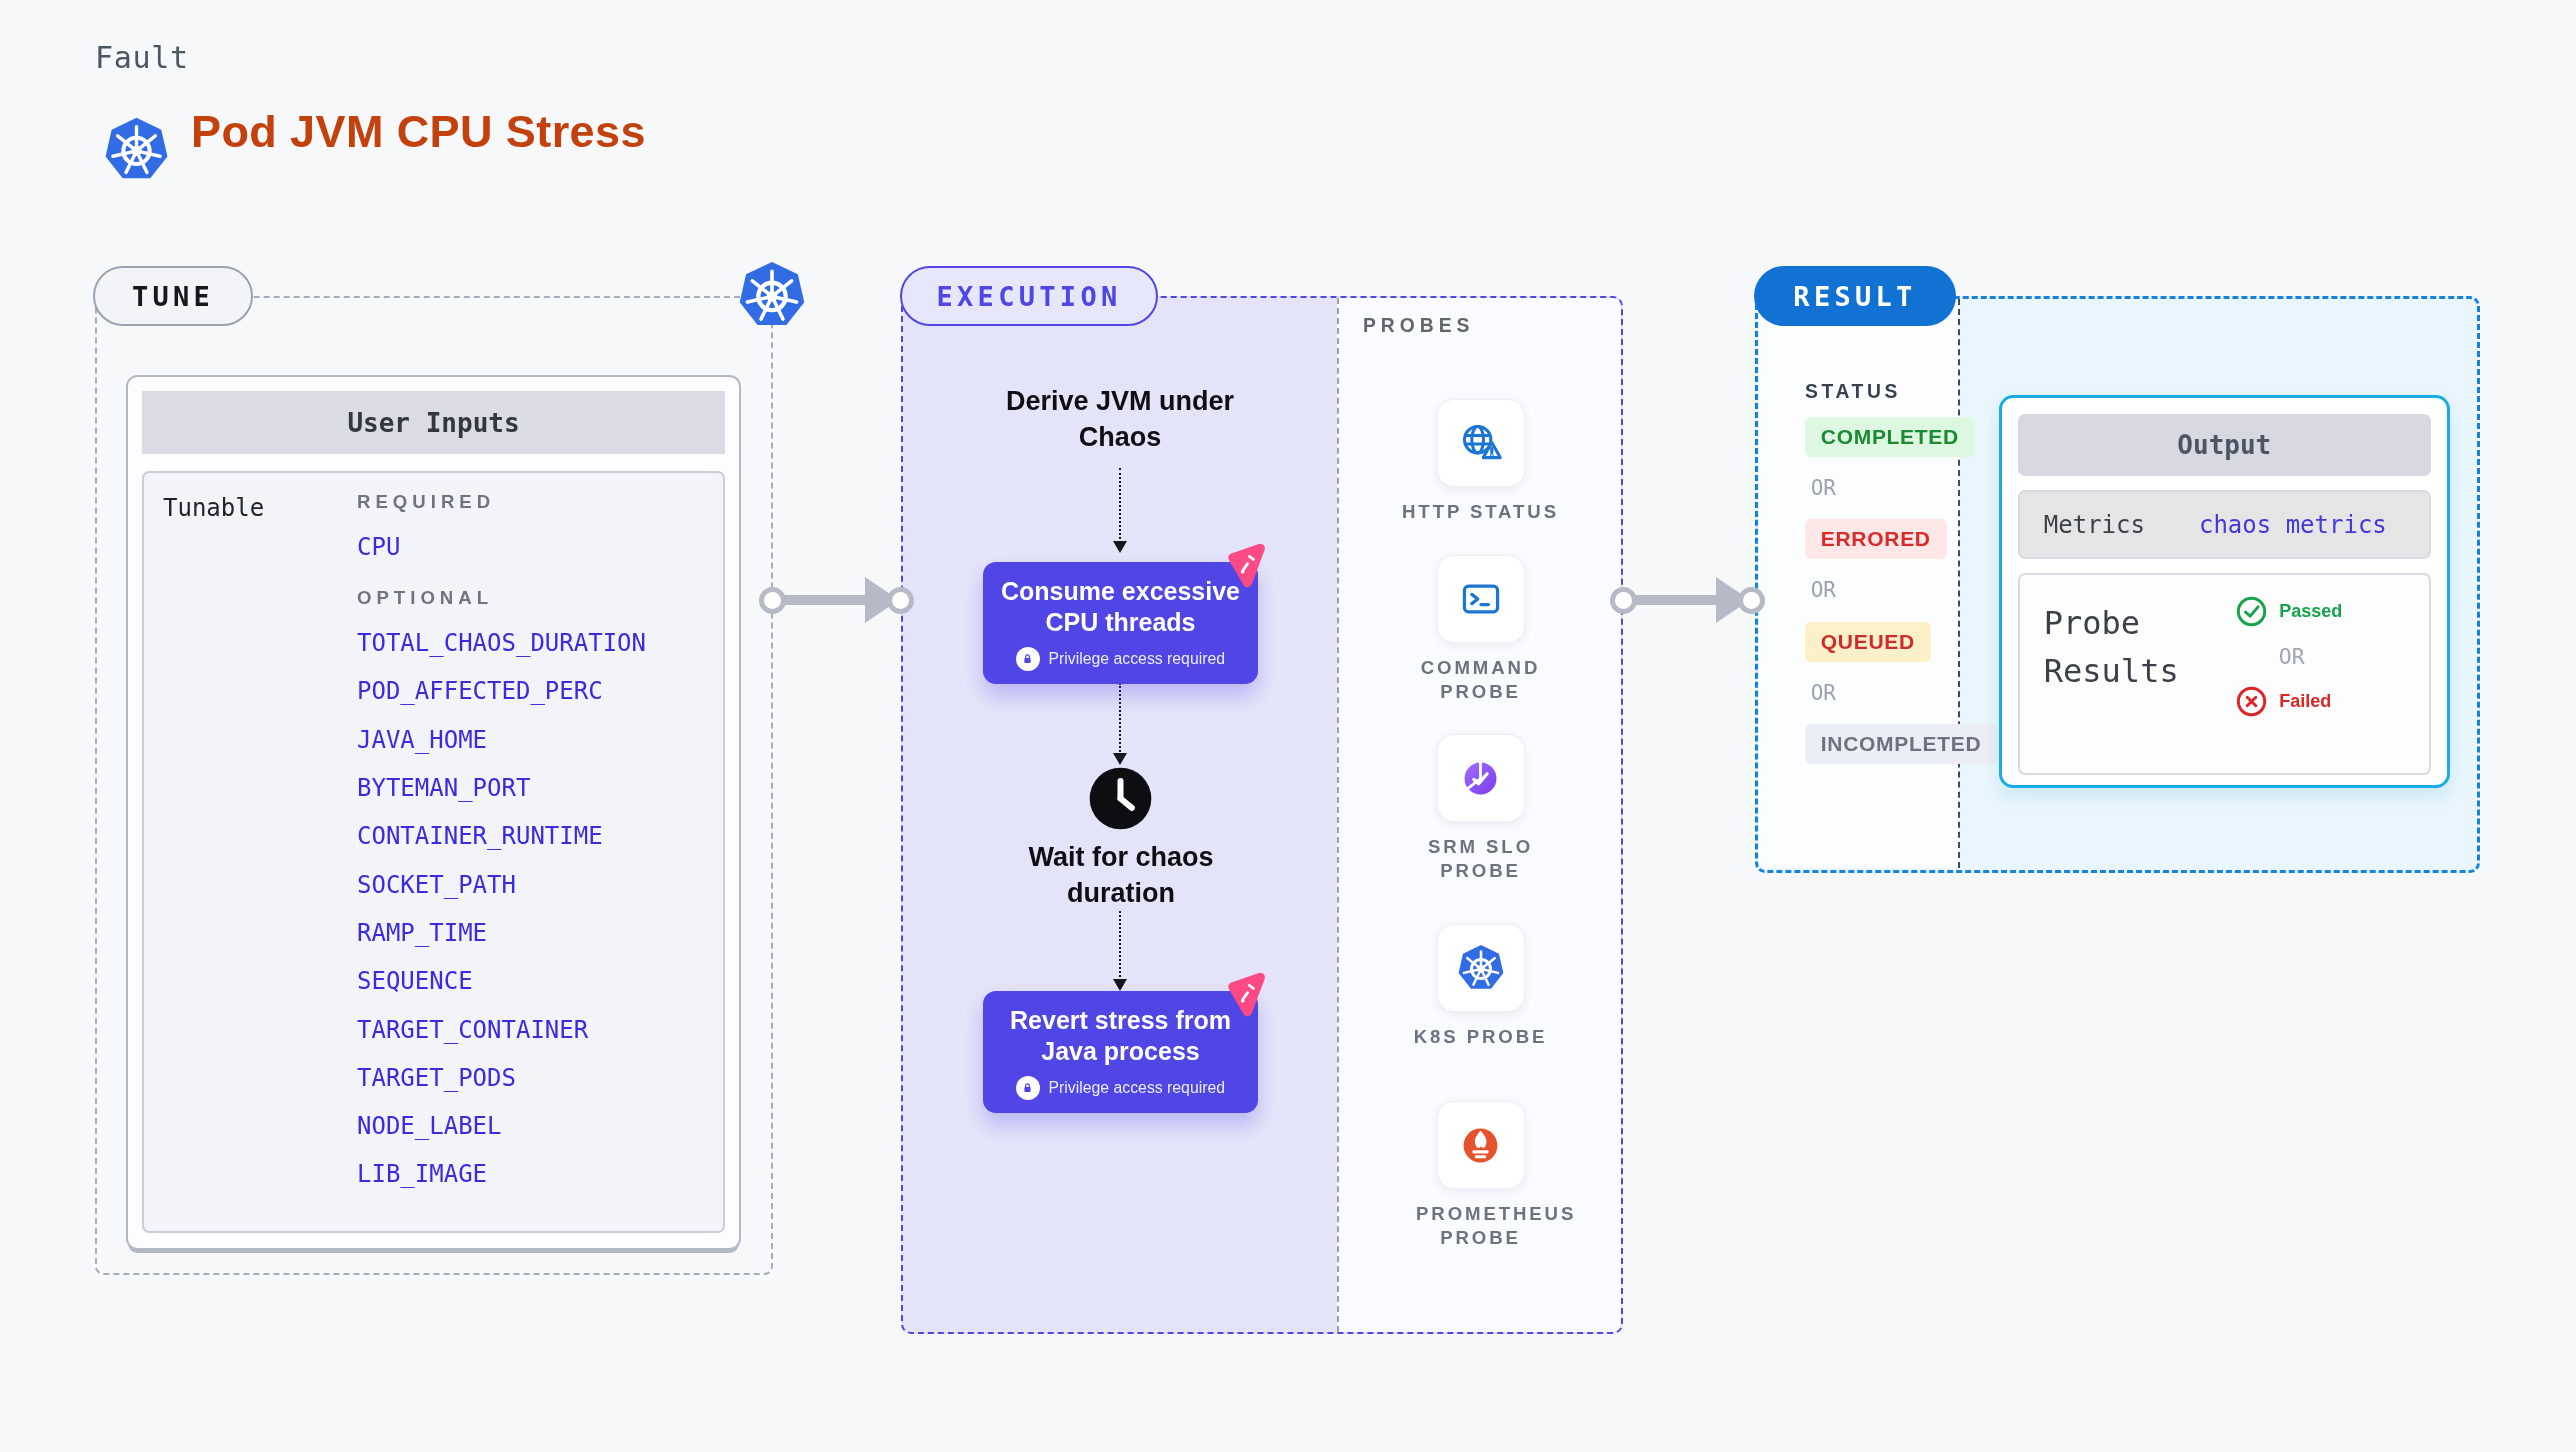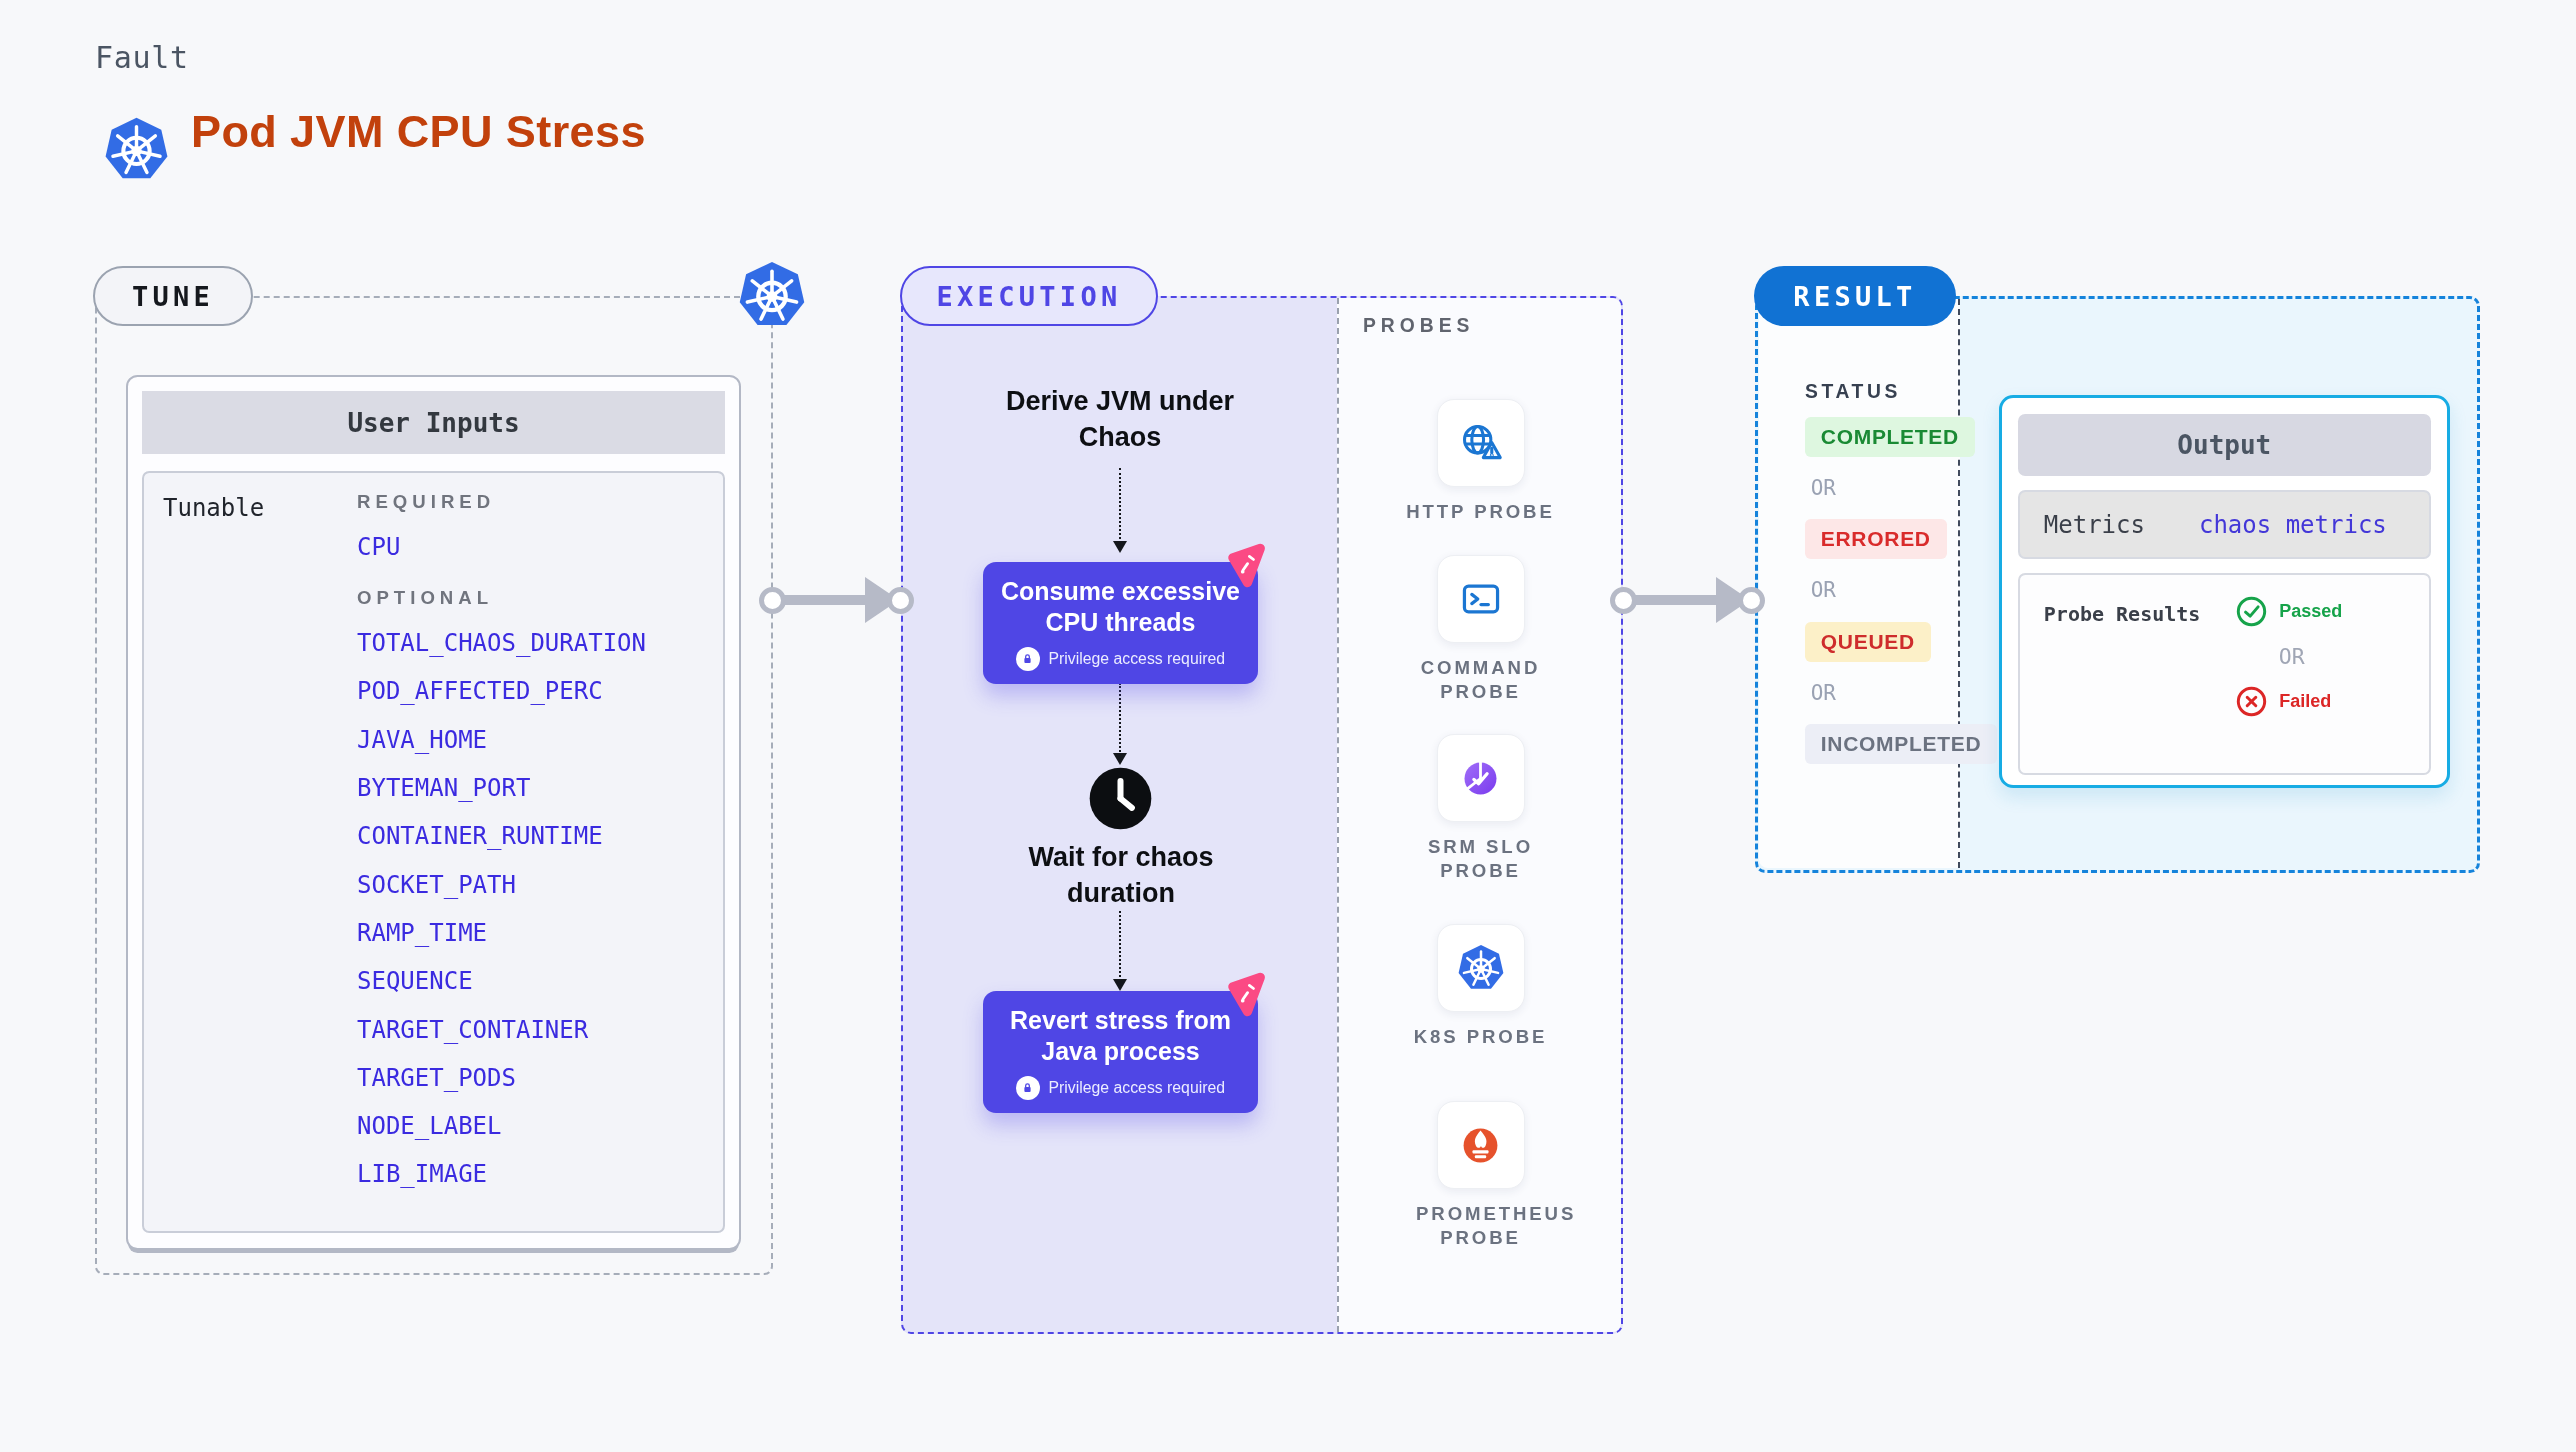--- a/index.html
+++ b/index.html
@@ -90,21 +90,21 @@
   .output-card{left:1999px;top:395px;width:451px;height:393px;background:#ffffff;border:3.6px solid #17ace4;
                border-radius:14.3px;box-sizing:border-box;box-shadow:0 8.6px 18.6px rgba(23,140,200,.14);}
   .output-head{position:absolute;left:15.8px;top:15.8px;width:413px;height:62px;background:#d7d8e2;border-radius:7.2px;
                display:flex;align-items:center;justify-content:center;font-size:26px;font-weight:bold;color:#4b5563;}
   .metrics-row{position:absolute;left:15.8px;top:92px;width:413px;height:69px;border:2.1px solid #d7dae2;border-radius:7.2px;
                background:#e5e5e5;display:flex;align-items:center;box-sizing:border-box;}
   .metrics-label{margin-left:24px;font-size:24px;color:#3a3f49;}
   .metrics-value{margin-left:54px;font-size:24px;color:#4337d8;}
   .proberes-row{position:absolute;left:15.8px;top:175px;width:413px;height:202px;border:2.1px solid #d7dae2;border-radius:7.2px;
                 background:#fdfdfe;box-sizing:border-box;}
-  .proberes-label{position:absolute;left:24px;top:24px;width:158px;font-size:20px;color:#3a3f49;line-height:1.5;font-weight:bold;}
+  .proberes-label{position:absolute;left:24px;top:24px;width:158px;font-size:32px;color:#3a3f49;line-height:1.5;}
   .verdicts{position:absolute;left:215px;top:20px;display:flex;flex-direction:column;gap:15.8px;}
   .verdict{display:flex;align-items:center;gap:11.5px;font-size:18px;font-weight:700;}
   .v-pass{color:#16a34a;} .v-fail{color:#dc2626;}
   .verdict-or{margin-left:44px;font-family:"DejaVu Sans Mono","Liberation Mono",monospace;
               font-size:21.5px;color:#a0a6b5;font-weight:normal;}
 </style>
 </head>
 <body>
 
 <svg width="0" height="0" style="position:absolute">
@@ -255,21 +255,21 @@
       <svg viewBox="0 0 100 100" width="47" height="47" fill="none" stroke="#1b76d2" stroke-width="6.5" stroke-linecap="round">
         <circle cx="44" cy="42" r="28"></circle>
         <ellipse cx="44" cy="42" rx="12.5" ry="28"></ellipse>
         <line x1="18" y1="33" x2="70" y2="33"></line>
           <line x1="18" y1="51" x2="70" y2="51"></line>
         <path d="M74 48 L92 80 H56 Z" fill="#fafbfe" stroke-linejoin="round"></path>
         <line x1="74" y1="60" x2="74" y2="69"></line>
           <circle cx="74" cy="75" r="1" fill="#1b76d2"></circle>
       </svg>
     </div>
-    <div class="probe-name">HTTP PROBE</div>
+    <div class="probe-name">HTTP STATUS</div>
   </div>
 
   <div class="abs probe-block pb-narrow" style="left:1373px;top:555px;">
     <div class="probe-card">
       <svg viewBox="0 0 100 100" width="46" height="46" fill="none" stroke="#1b76d2" stroke-width="7" stroke-linecap="round" stroke-linejoin="round">
         <rect x="14" y="22" width="72" height="56" rx="9"></rect>
         <polyline points="30,40 43,50 30,60"></polyline>
         <line x1="50" y1="62" x2="66" y2="62"></line>
       </svg>
     </div>

